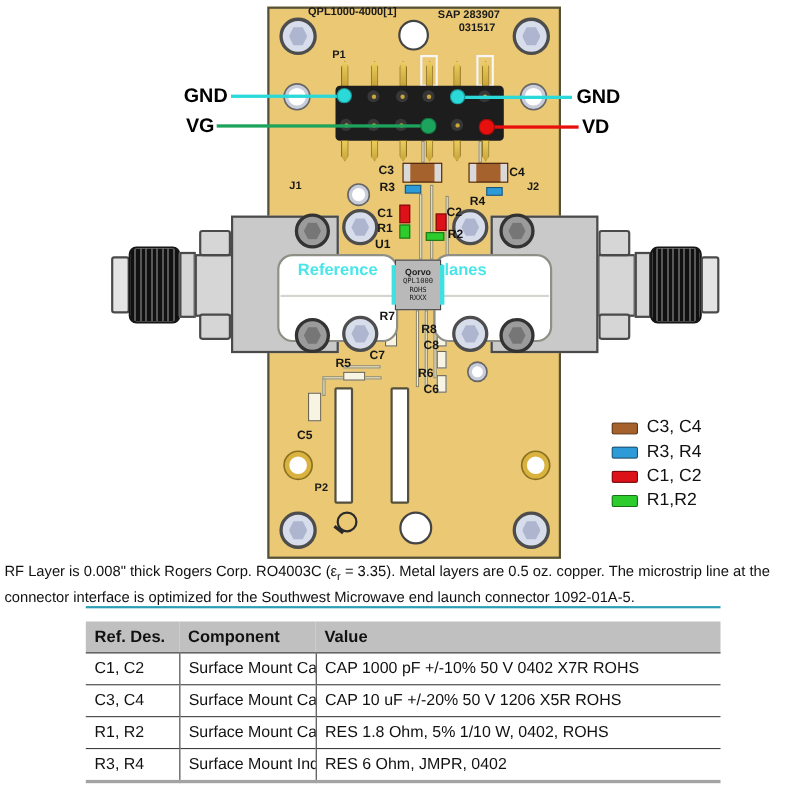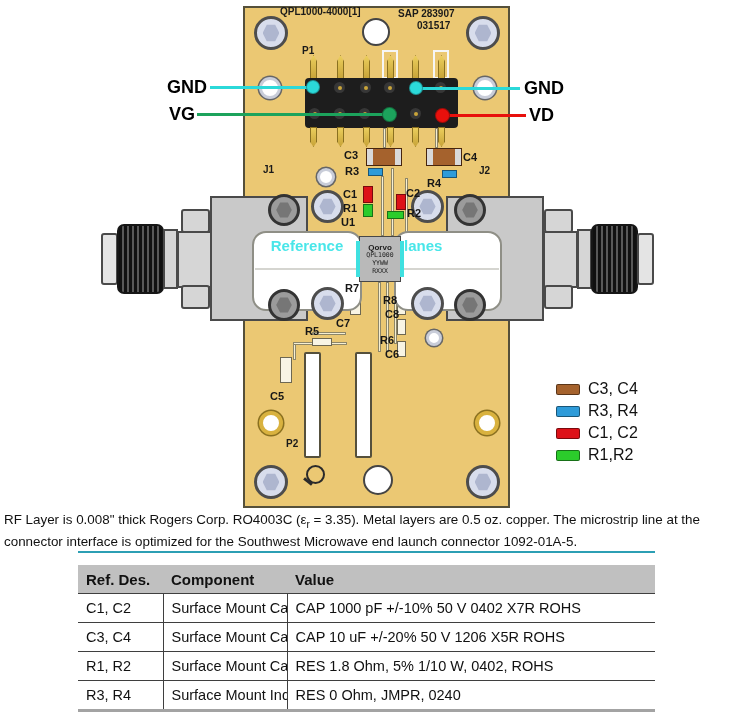--- a/index.html
+++ b/index.html
@@ -109,21 +109,21 @@
   <div class="abs wshape" style="left:252px;top:231px;width:110px;height:80px;"></div>
   <div class="abs wshape" style="left:394px;top:231px;width:108px;height:80px;"></div>
   <div class="abs seam" style="left:255px;top:268px;width:104px;height:2px;"></div>
   <div class="abs seam" style="left:397px;top:268px;width:102px;height:2px;"></div>
   <div class="cyantxt" style="left:252px;top:238px;width:110px;text-align:center;">Reference</div>
   <div class="cyantxt" style="left:394px;top:238px;width:108px;">Planes</div>
 
   <div class="abs chip">
     <div class="logo">Qorvo</div>
     <div class="ln">QPL1000</div>
-    <div class="ln">YYWW</div>
+    <div class="ln">ROHS</div>
     <div class="ln">RXXX</div>
   </div>
   <div class="abs chipmark" style="left:356px;top:241px;width:4px;height:36px;"></div>
   <div class="abs chipmark" style="left:400px;top:241px;width:4px;height:36px;"></div>
 
   <div class="abs shroud" style="left:382px;top:50px;width:16px;height:29px;"></div>
   <div class="abs shroud" style="left:433px;top:50px;width:16px;height:29px;"></div>
   <div class="abs pin up" style="left:310px;top:55px;"></div>
   <div class="abs pin up" style="left:337px;top:55px;"></div>
   <div class="abs pin up" style="left:363px;top:55px;"></div>
@@ -311,18 +311,18 @@
         <td>CAP 10 uF +/-20% 50 V 1206 X5R ROHS</td>
       </tr>
       <tr>
         <td>R1, R2</td>
         <td>Surface Mount Cap.</td>
         <td>RES 1.8 Ohm, 5% 1/10 W, 0402, ROHS</td>
       </tr>
       <tr>
         <td>R3, R4</td>
         <td>Surface Mount Ind.</td>
-        <td>RES 0 Ohm, JMPR, 0240</td>
+        <td>RES 6 Ohm, JMPR, 0402</td>
       </tr>
     </tbody>
   </table>
 
 </div>
 
 </body></html>

